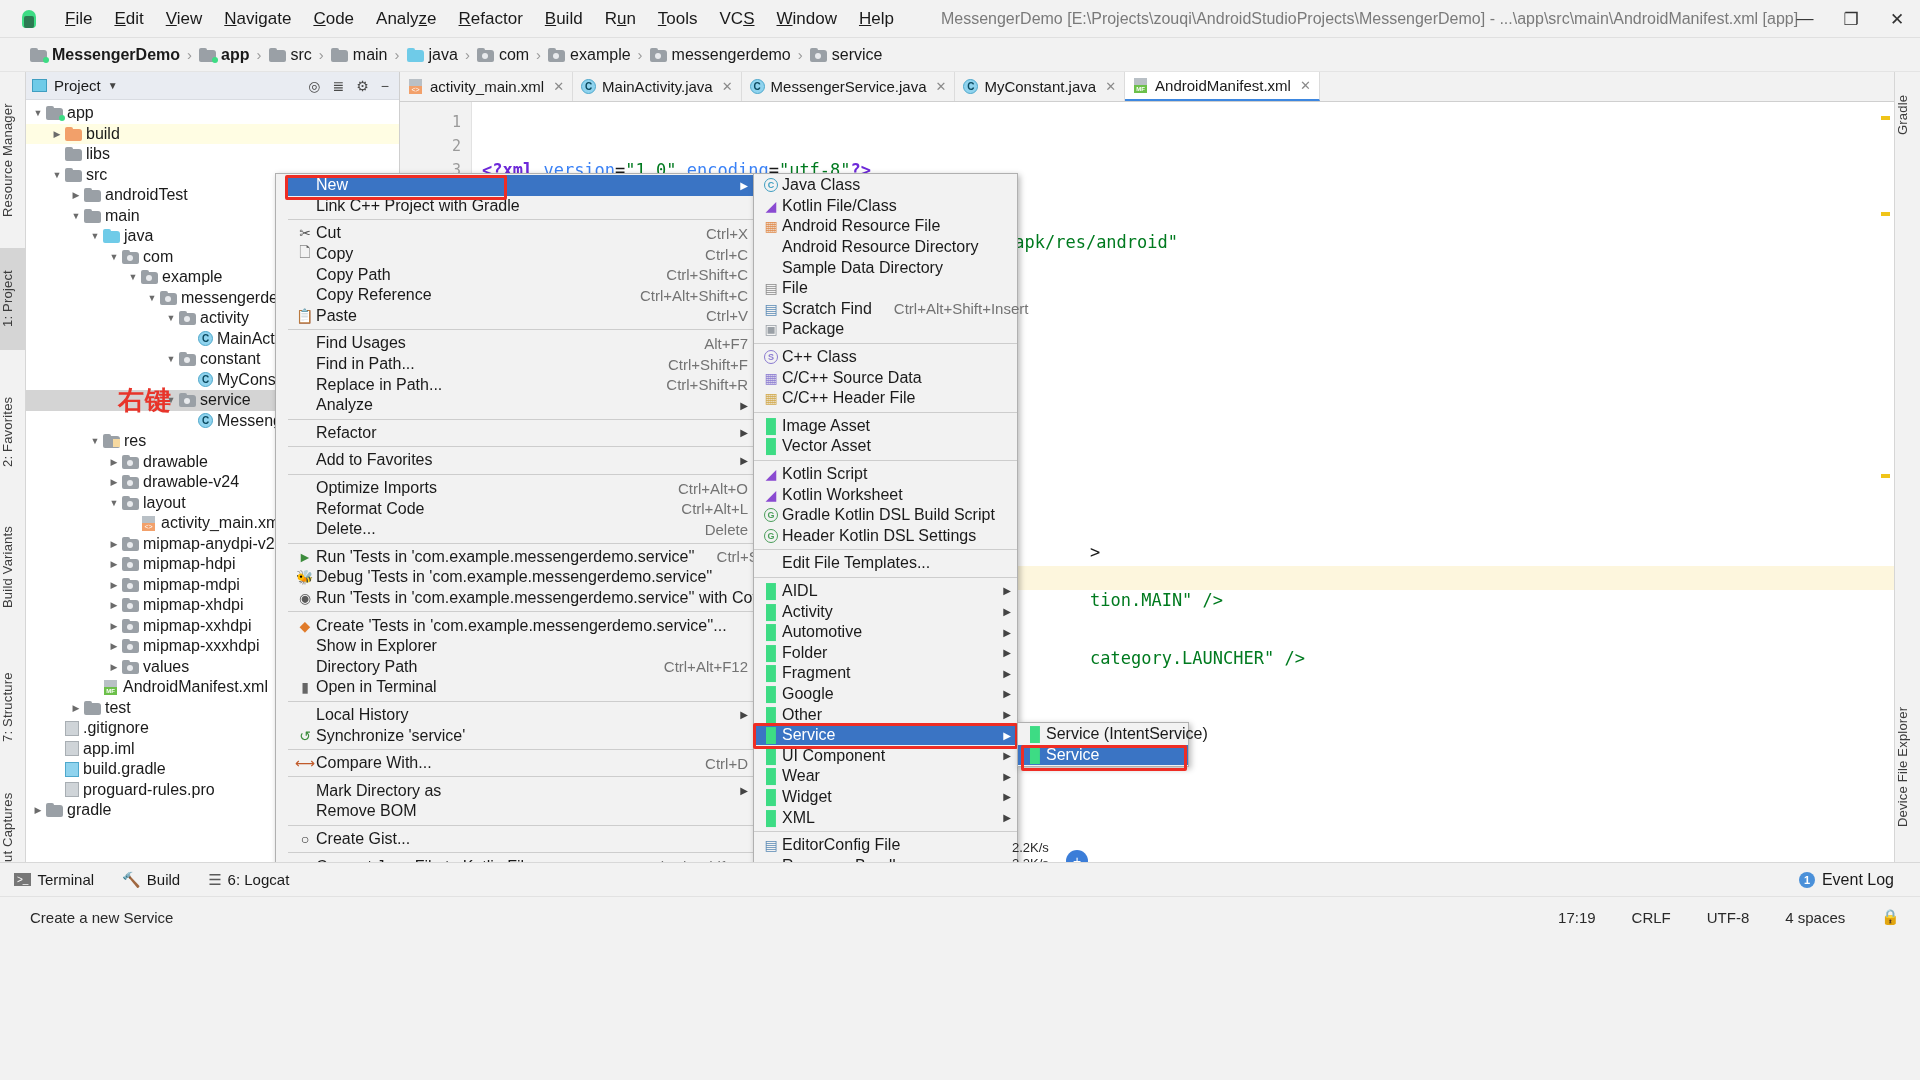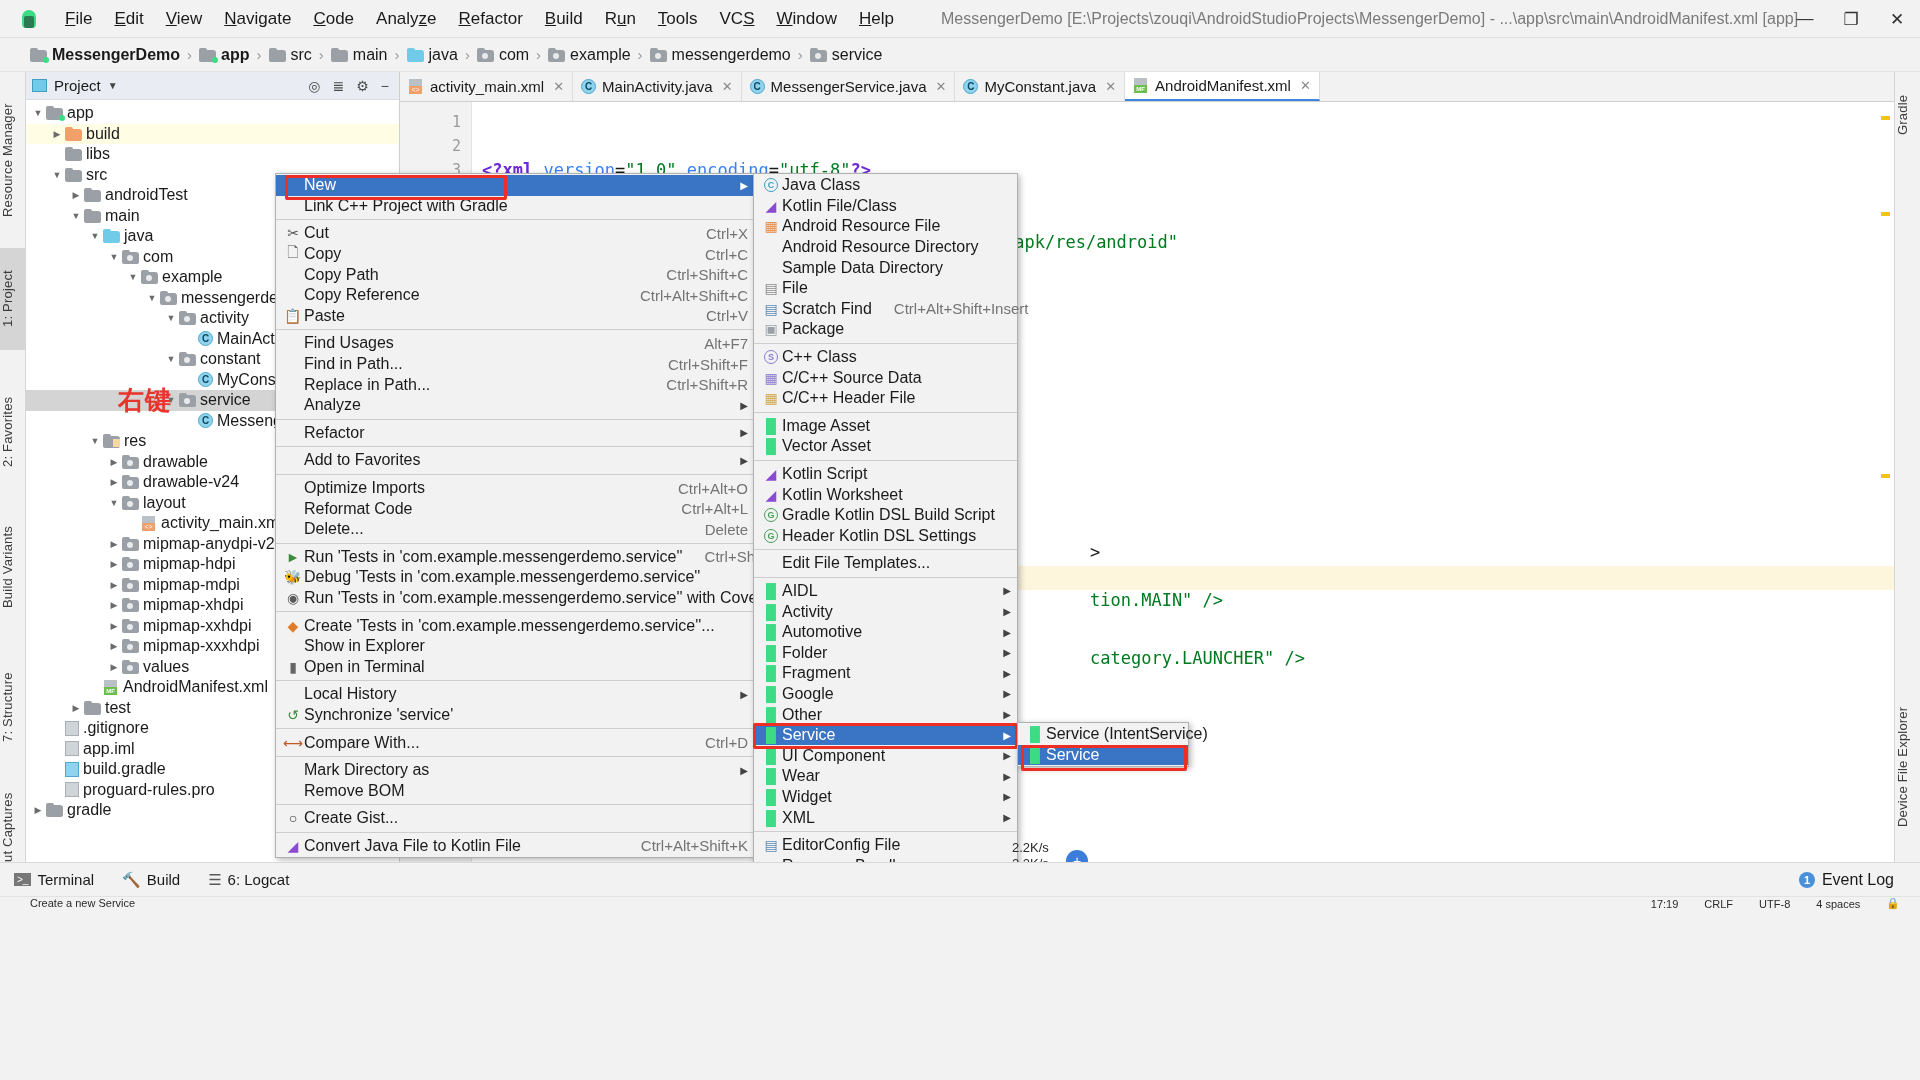--- a/index.html
+++ b/index.html
@@ -182,44 +182,44 @@
   .mark { position:absolute; right:2px; width:9px; height:4px; }
 
   
   .bottombar {
     position:absolute; left:0; top:862px; width:1920px; height:34px;
     background:#f2f2f2; display:flex; align-items:center; border-top:1px solid #d8d8d8;
   }
   .bb-item { display:flex; align-items:center; gap:6px; font-size:15px; padding:0 14px; color:#1a1a1a; }
   .statusbar {
     position:absolute; left:0; top:896px; width:1920px; height:30px;
-    background:#f2f2f2; display:flex; align-items:flex-start; font-size:11px; color:#2a2a2a;
+    background:#f2f2f2; display:flex; align-items:flex-end; font-size:15px; color:#2a2a2a;
     border-top:1px solid #e2e2e2;
   }
-  .sb-right { margin-left:auto; display:flex; align-items:center; gap:26px; padding-right:20px; }
+  .sb-right { margin-left:auto; display:flex; align-items:center; gap:36px; padding-right:20px; }
   .evtlog { display:flex; align-items:center; gap:6px; }
   .evt-ic {
     width:16px;height:16px;border-radius:50%;background:#4a90d9;color:#fff;font-size:11px;
     display:flex;align-items:center;justify-content:center;font-weight:bold;
   }
   .netspeed {
     position:absolute; left:1012px; top:840px; width:70px; height:44px;
     font-size:13px; color:#2a2a2a; line-height:16px;
   }
   .netspeed .bluedot {
     position:absolute; right:-6px; top:10px; width:22px;height:22px;border-radius:50%;
     background:#3b7dd8; color:#fff; font-size:14px; display:flex;align-items:center;justify-content:center;
   }
 
   
   .ctxmenu {
     position:absolute; background:#f2f2f2; border:1px solid #b0b0b0;
     box-shadow:2px 2px 6px rgba(0,0,0,0.28); font-size:16px; padding:1px 0;
   }
-  #ctx-main { left:275px; top:173px; width:480px; }
+  #ctx-main { left:275px; top:173px; width:480px;padding-left:12px; }
   #ctx-new  { left:753px; top:173px; width:265px; }
   #ctx-service { left:1017px; top:722px; width:172px; }
   .mi {
     height:20.6px; display:flex; align-items:center; padding:0 6px 0 6px; white-space:nowrap; position:relative;
   }
   .mi .mic { width:22px; flex:0 0 22px; display:flex; align-items:center; justify-content:center; font-size:14px; }
   .mi .mlbl { flex:1 1 auto; }
   .mi .msc { color:#737373; font-size:15px; margin-left:22px; }
   .mi .marrow { margin-left:12px; font-size:10px; color:#444; }
   .mi.sel { background:#3a74c4; color:#ffffff; }
@@ -757,20 +757,25 @@
         <span class="mic">
           <span style="color:#e07b2a;">◆</span>
         </span>
         <span class="mlbl">Create 'Tests in 'com.example.messengerdemo.service''...</span>
       </div>
       <div class="mi">
         <span class="mic"></span>
         <span class="mlbl">Show in Explorer</span>
       </div>
       <div class="mi">
+        <span class="mic"></span>
+        <span class="mlbl">Directory Path</span>
+        <span class="msc">Ctrl+Alt+F12</span>
+      </div>
+      <div class="mi">
         <span class="mic">
           <span style="color:#666;">▮</span>
         </span>
         <span class="mlbl">Open in Terminal</span>
       </div>
       <div class="msep"></div>
       <div class="mi">
         <span class="mic"></span>
         <span class="mlbl">Local History</span>
         <span class="marrow">▶</span>

